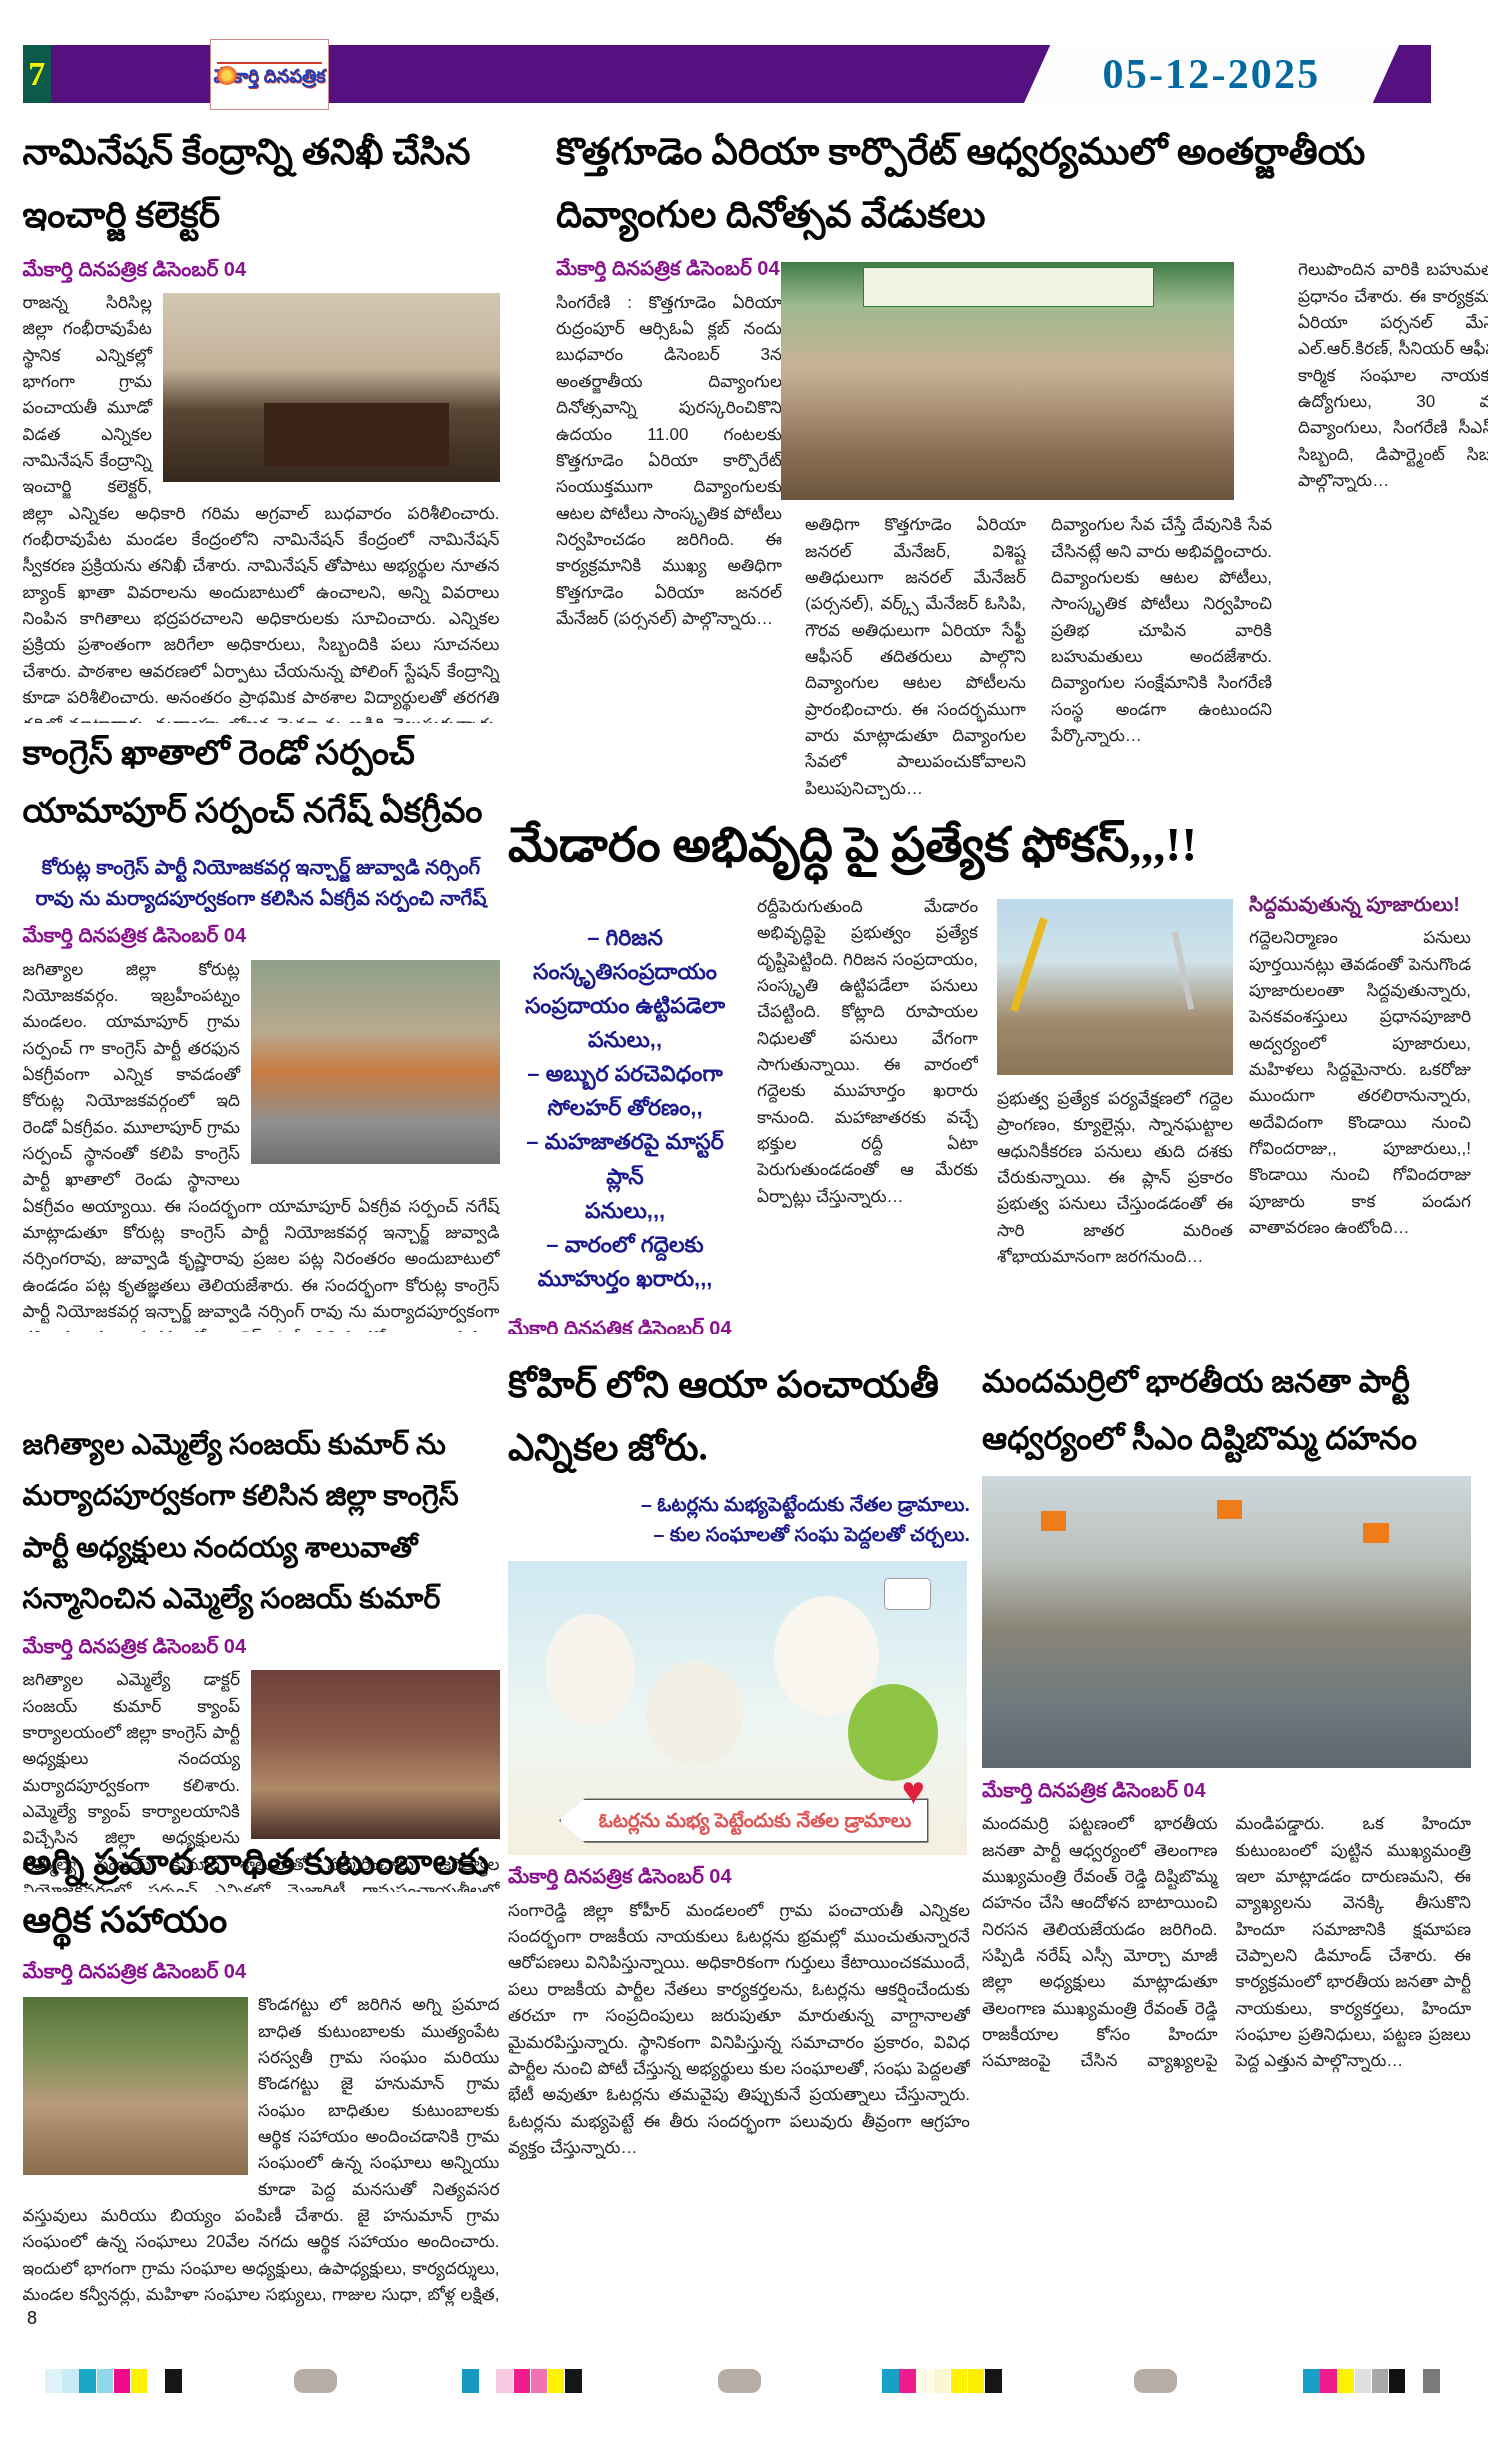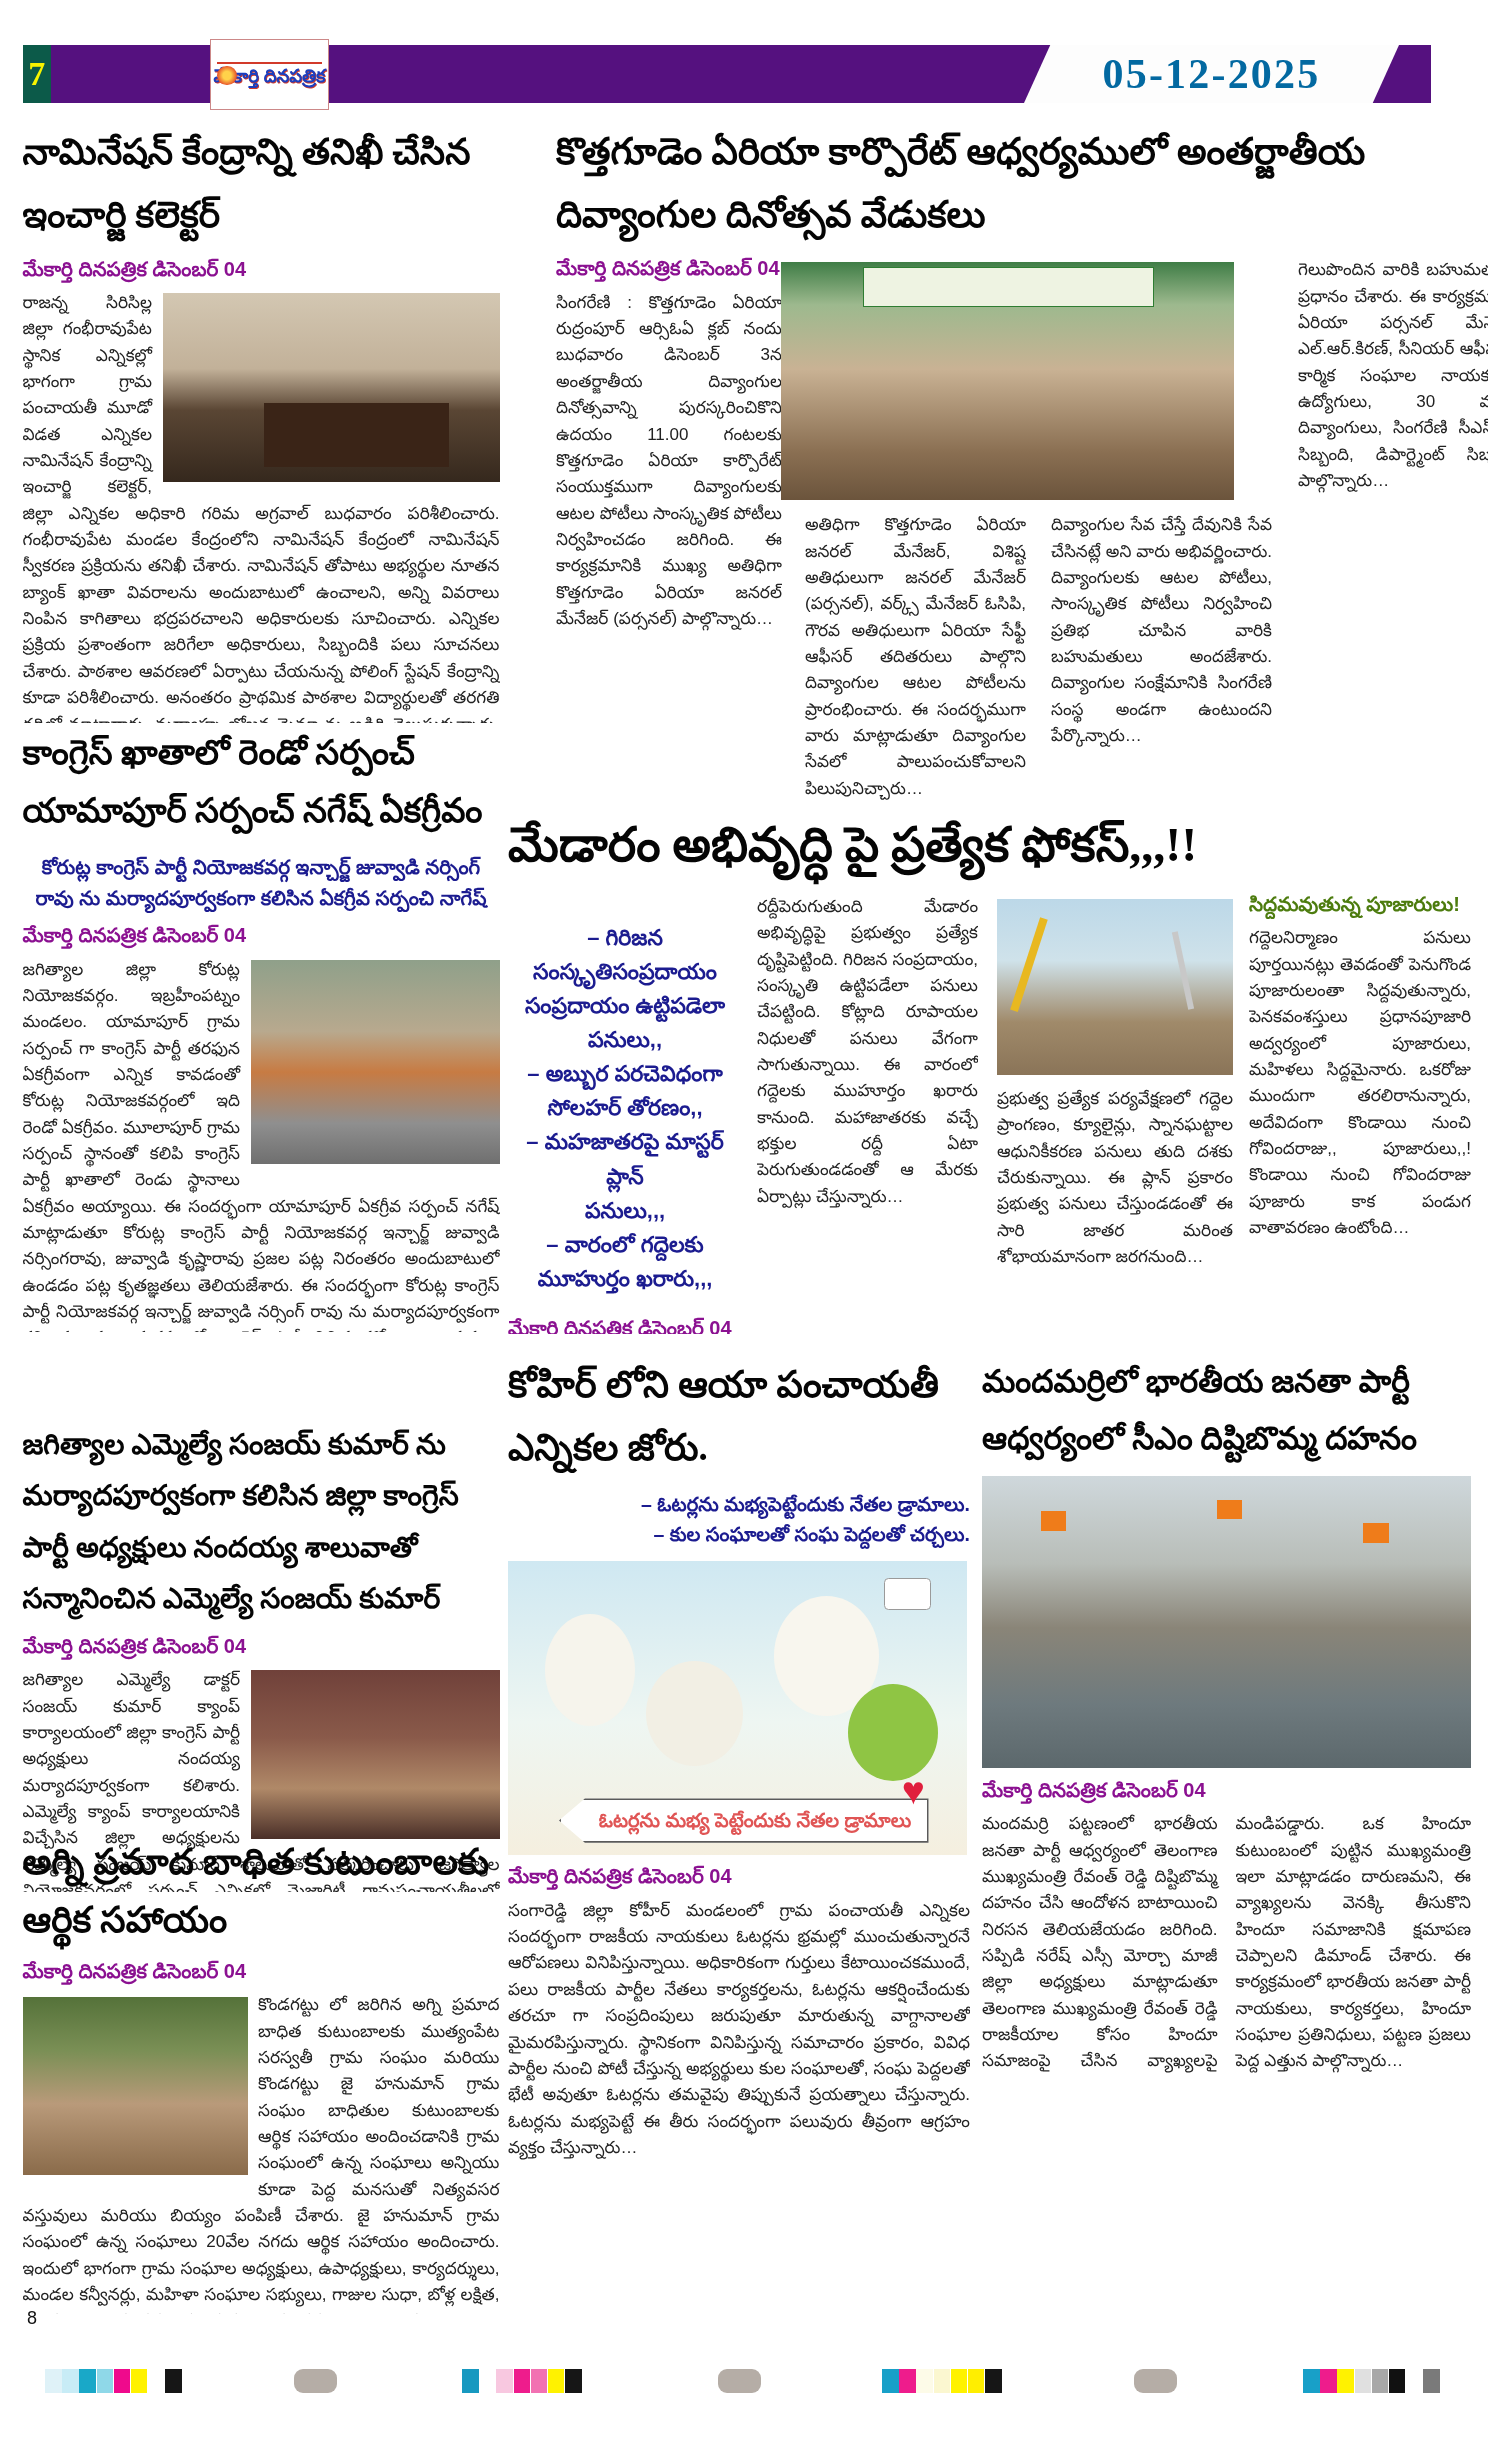--- a/index.html
+++ b/index.html
@@ -19,21 +19,21 @@
   .logo-sun{position:absolute;left:6px;top:25.5px;width:19.5px;height:19.5px;border-radius:50%;
             background:radial-gradient(circle,#ffd24a 30%,#e8552a 70%);}
   .logo-text{font-weight:bold;font-size:18px;color:#1b3fbf;text-shadow:0.7px 0.7px 0 #d23a2a;line-height:1.2;text-align:center;}
   
   .art{position:absolute;}
   .hl{font-weight:bold;color:#050505;text-align:left;font-family:"Liberation Serif","DejaVu Serif",serif;}
   .dateline{font-weight:bold;color:#8b1191;font-size:20px;margin:10.5px 0 4.5px 0;}
   .body{font-size:17px;line-height:1.55;text-align:justify;color:#222;overflow:hidden;}
   .pre{white-space:pre-line;}
   .subhead-blue{color:#1c1c90;font-weight:bold;text-align:center;}
-  .green-head{color:#4d7c0f;font-weight:bold;font-size:20px;margin-bottom:4.5px;}
+  .green-head{color:#701a75;font-weight:bold;font-size:20px;margin-bottom:4.5px;}
   .ph{position:relative;overflow:hidden;background:#b9a88f;}
   .col{position:absolute;overflow:hidden;}
   
   .ph-a1{background:linear-gradient(180deg,#d3c7b2 0%,#c2b199 40%,#5a4634 62%,#35281d 100%);}
   .ph-a1 .desk{position:absolute;left:30%;bottom:8%;width:55%;height:34%;background:#3a2417;}
   .ph-a5{background:linear-gradient(180deg,#3f7d46 0%,#9db98e 18%,#c9b294 45%,#8a6f52 80%,#6b543c 100%);}
   .ph-a5 .banner{position:absolute;left:18%;top:2%;width:64%;height:16%;background:#eef3e2;border:1.5px solid #2e7d32;}
   .ph-a2{background:linear-gradient(180deg,#8fa08a 0%,#b8a98e 35%,#c77b43 55%,#8f8f8f 80%,#6f6f6f 100%);}
   .ph-a3{background:linear-gradient(180deg,#70413a 0%,#8a5a4a 40%,#b08968 70%,#4a2f28 100%);}
   .ph-a4{background:linear-gradient(180deg,#55723a 0%,#7a8f55 30%,#b99a7a 60%,#8a6b4a 100%);}

